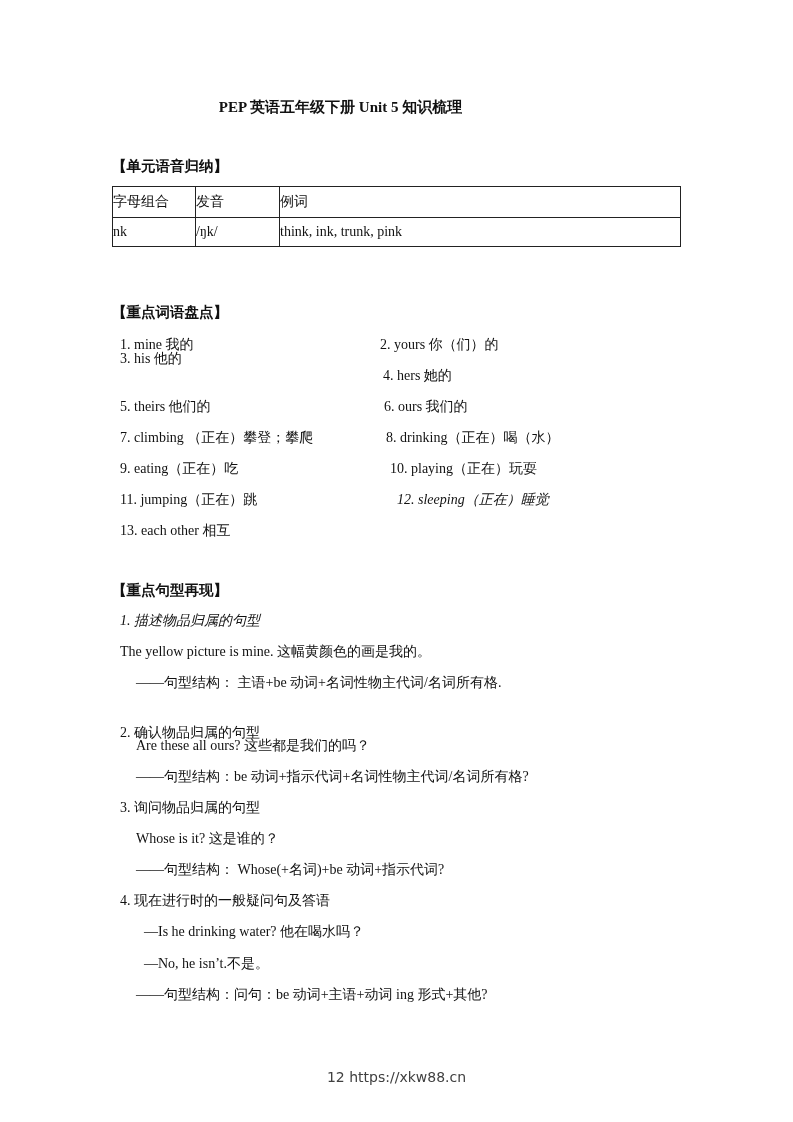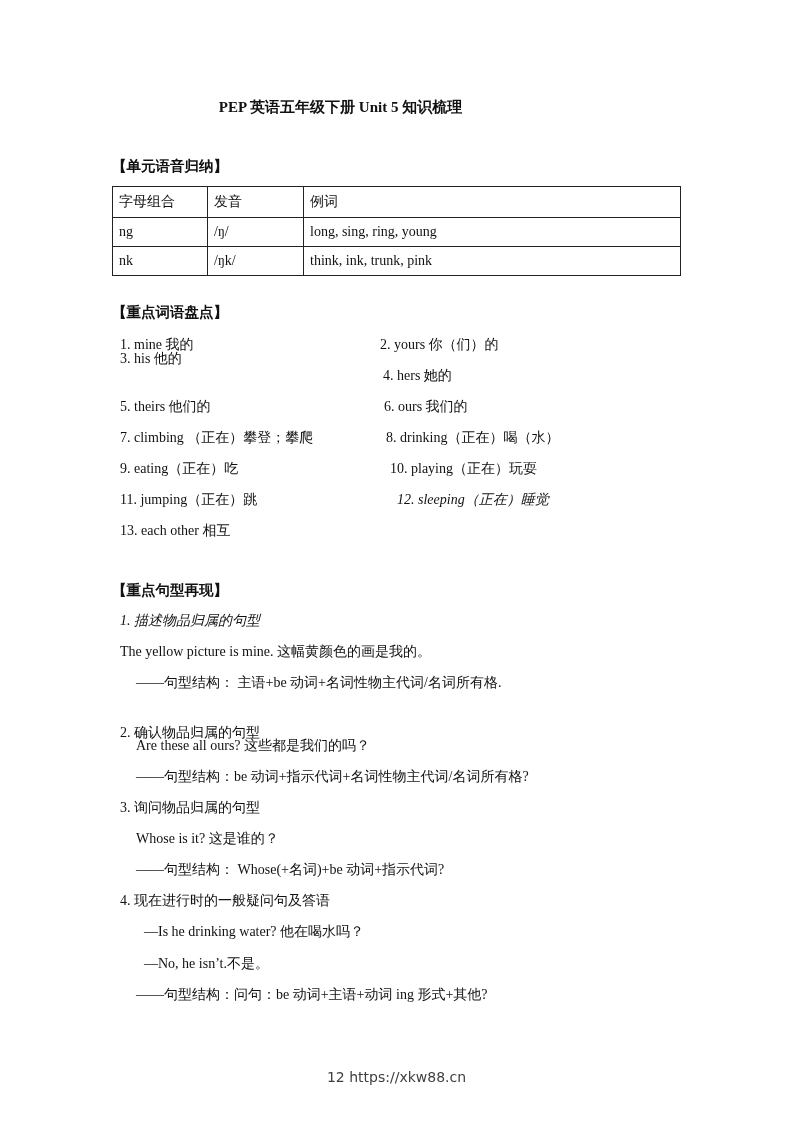--- a/index.html
+++ b/index.html
@@ -2,44 +2,39 @@
 <html><head>
 <meta charset="utf-8">
 <style>
   html, body { margin:0; padding:0; background:#ffffff; }
   body { width:793px; height:1122px; position:relative; overflow:hidden;
          font-family:"Liberation Serif","DejaVu Serif",serif; color:#111; font-size:14px; }
   .abs { position:absolute; white-space:nowrap; }
   .title { top:98px; left:0; width:681px; text-align:center; font-weight:bold; font-size:15px; }
   .section { font-weight:bold; font-size:14.5px; }
   table.phon { position:absolute; left:112px; top:186px; width:569px; border-collapse:collapse; font-size:14px; }
-  table.phon td { border:1px solid #222; padding:0 6px; height:28px; vertical-align:middle; }
+  table.phon td { border:1px solid #222; padding:0 0; height:28px; vertical-align:middle; }
   table.phon tr:first-child td { height:30px; }
   .c1 { width:82px; } .c2 { width:83px; }
   .footer { top:1069px; left:0; width:793px; text-align:center; font-family:"DejaVu Sans",sans-serif;
             font-size:14px; color:#404040; }
 </style>
 </head>
 <body>
 
 <div class="abs title">PEP 英语五年级下册 Unit 5  知识梳理</div>
 
 <div class="abs section" style="top:157px;left:112px;">【单元语音归纳】</div>
 
 <table class="phon">
   <tbody>
       <tr>
     <td class="c1">字母组合</td>
     <td class="c2">发音</td>
     <td>例词</td>
-  </tr>
-  <tr>
-    <td>ng</td>
-    <td>/ŋ/</td>
-    <td>long, sing, ring, young</td>
   </tr>
   <tr>
     <td>nk</td>
     <td>/ŋk/</td>
     <td>think, ink, trunk, pink</td>
   </tr>
 </tbody>
   </table>
 
 <div class="abs section" style="top:303px;left:112px;">【重点词语盘点】</div>

